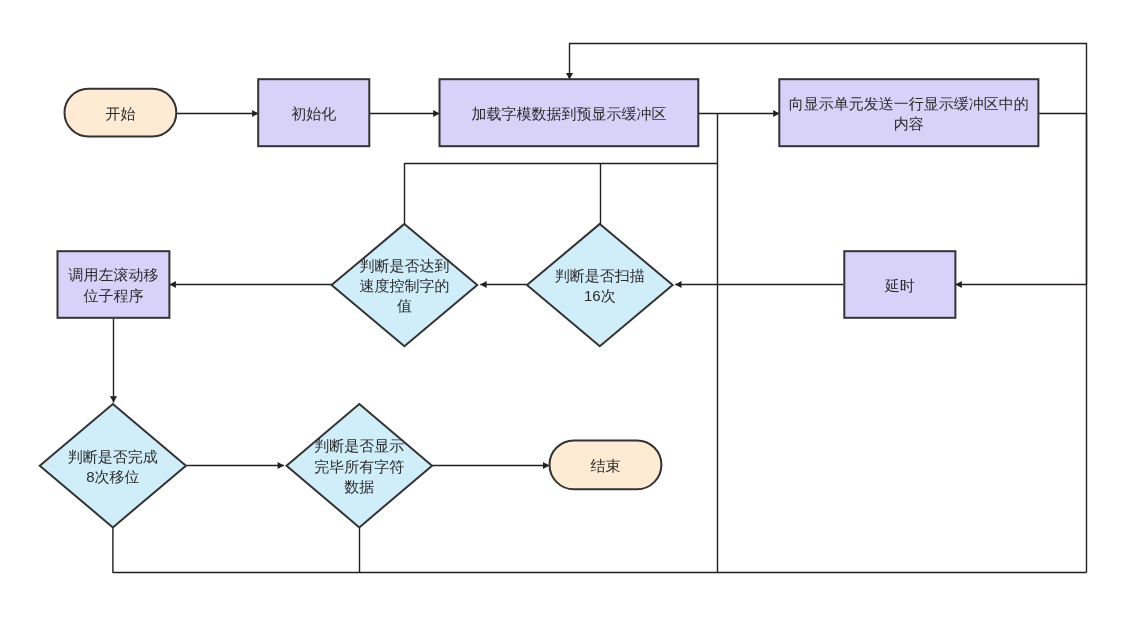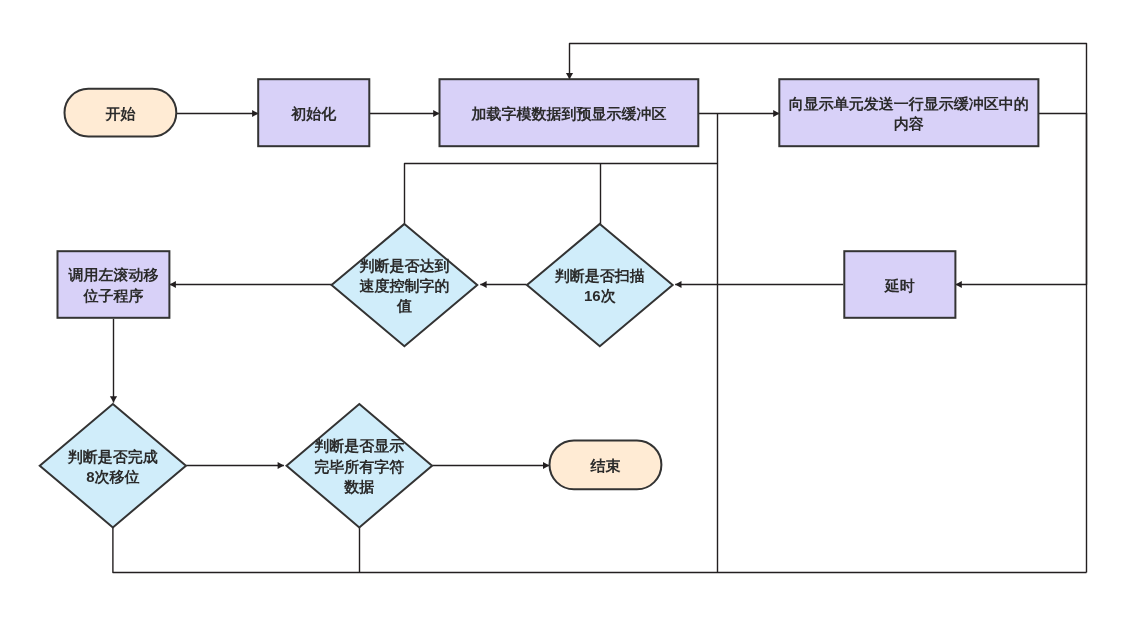--- a/index.html
+++ b/index.html
@@ -1,19 +1,19 @@
 <!DOCTYPE html>
 <html style="background: rgb(255, 255, 255);"><head>
 <meta charset="utf-8">
 <title>Flowchart</title>
 <style>
   html,body{margin:0;padding:0;background:#ffffff;}
   body{width:1129px;height:618px;overflow:hidden;
        font-family:"Liberation Sans","DejaVu Sans",sans-serif;}
-  #canvas{position:relative;width:1129px;height:618px;background:#ffffff;font-weight:bold;}
+  #canvas{position:relative;width:1129px;height:618px;background:#ffffff;}
   svg.diagram{position:absolute;left:0;top:0;width:1129px;height:618px;
               shape-rendering:geometricPrecision;}
   .node-label{font-family:"Liberation Sans","DejaVu Sans",sans-serif;
               font-size:15px;fill:#2b2b2b;text-anchor:middle;
               dominant-baseline:middle;}
   .edge-line{fill:none;stroke:#231f20;stroke-width:1.4;
              stroke-linecap:butt;stroke-linejoin:round;}
   .edge-head{fill:#231f20;stroke:none;}
 </style>
 </head>

